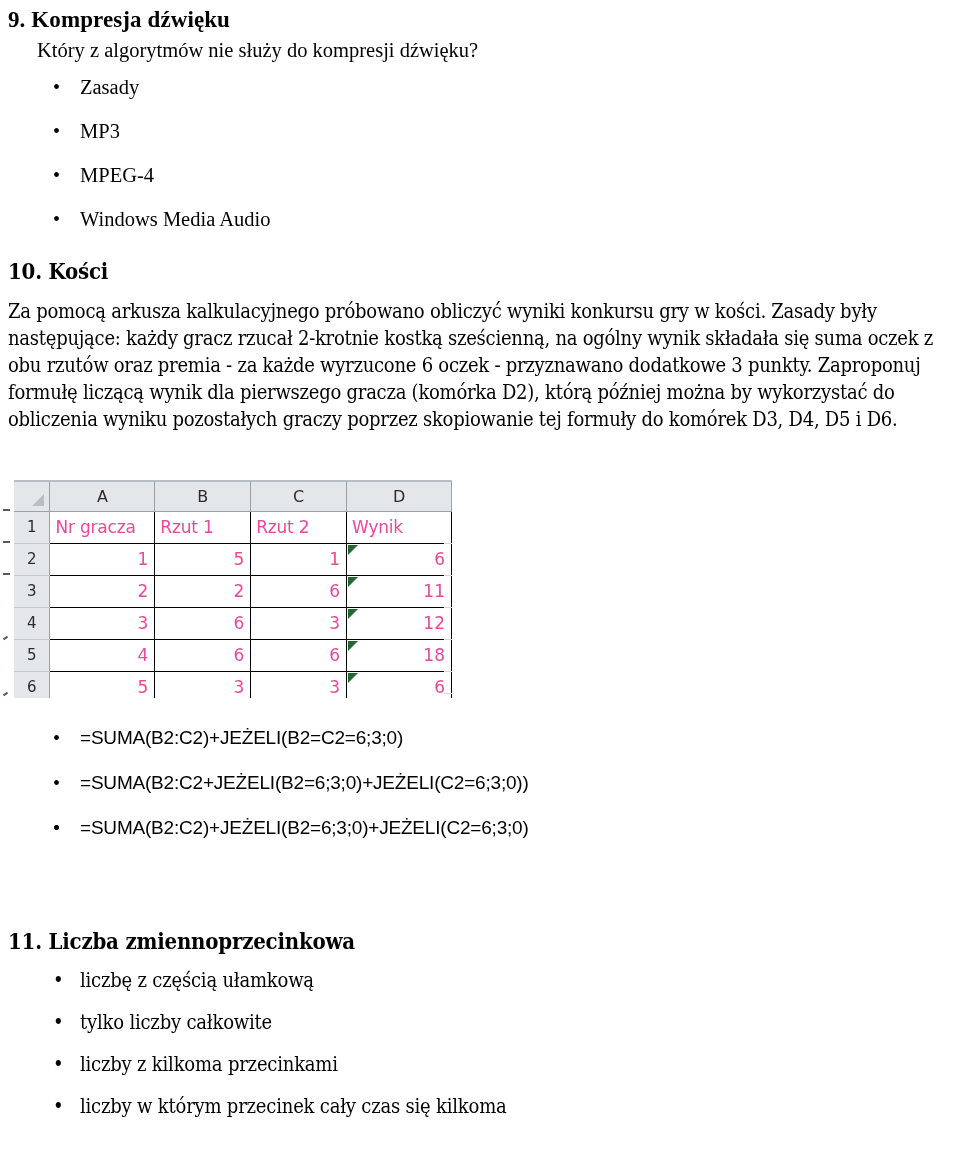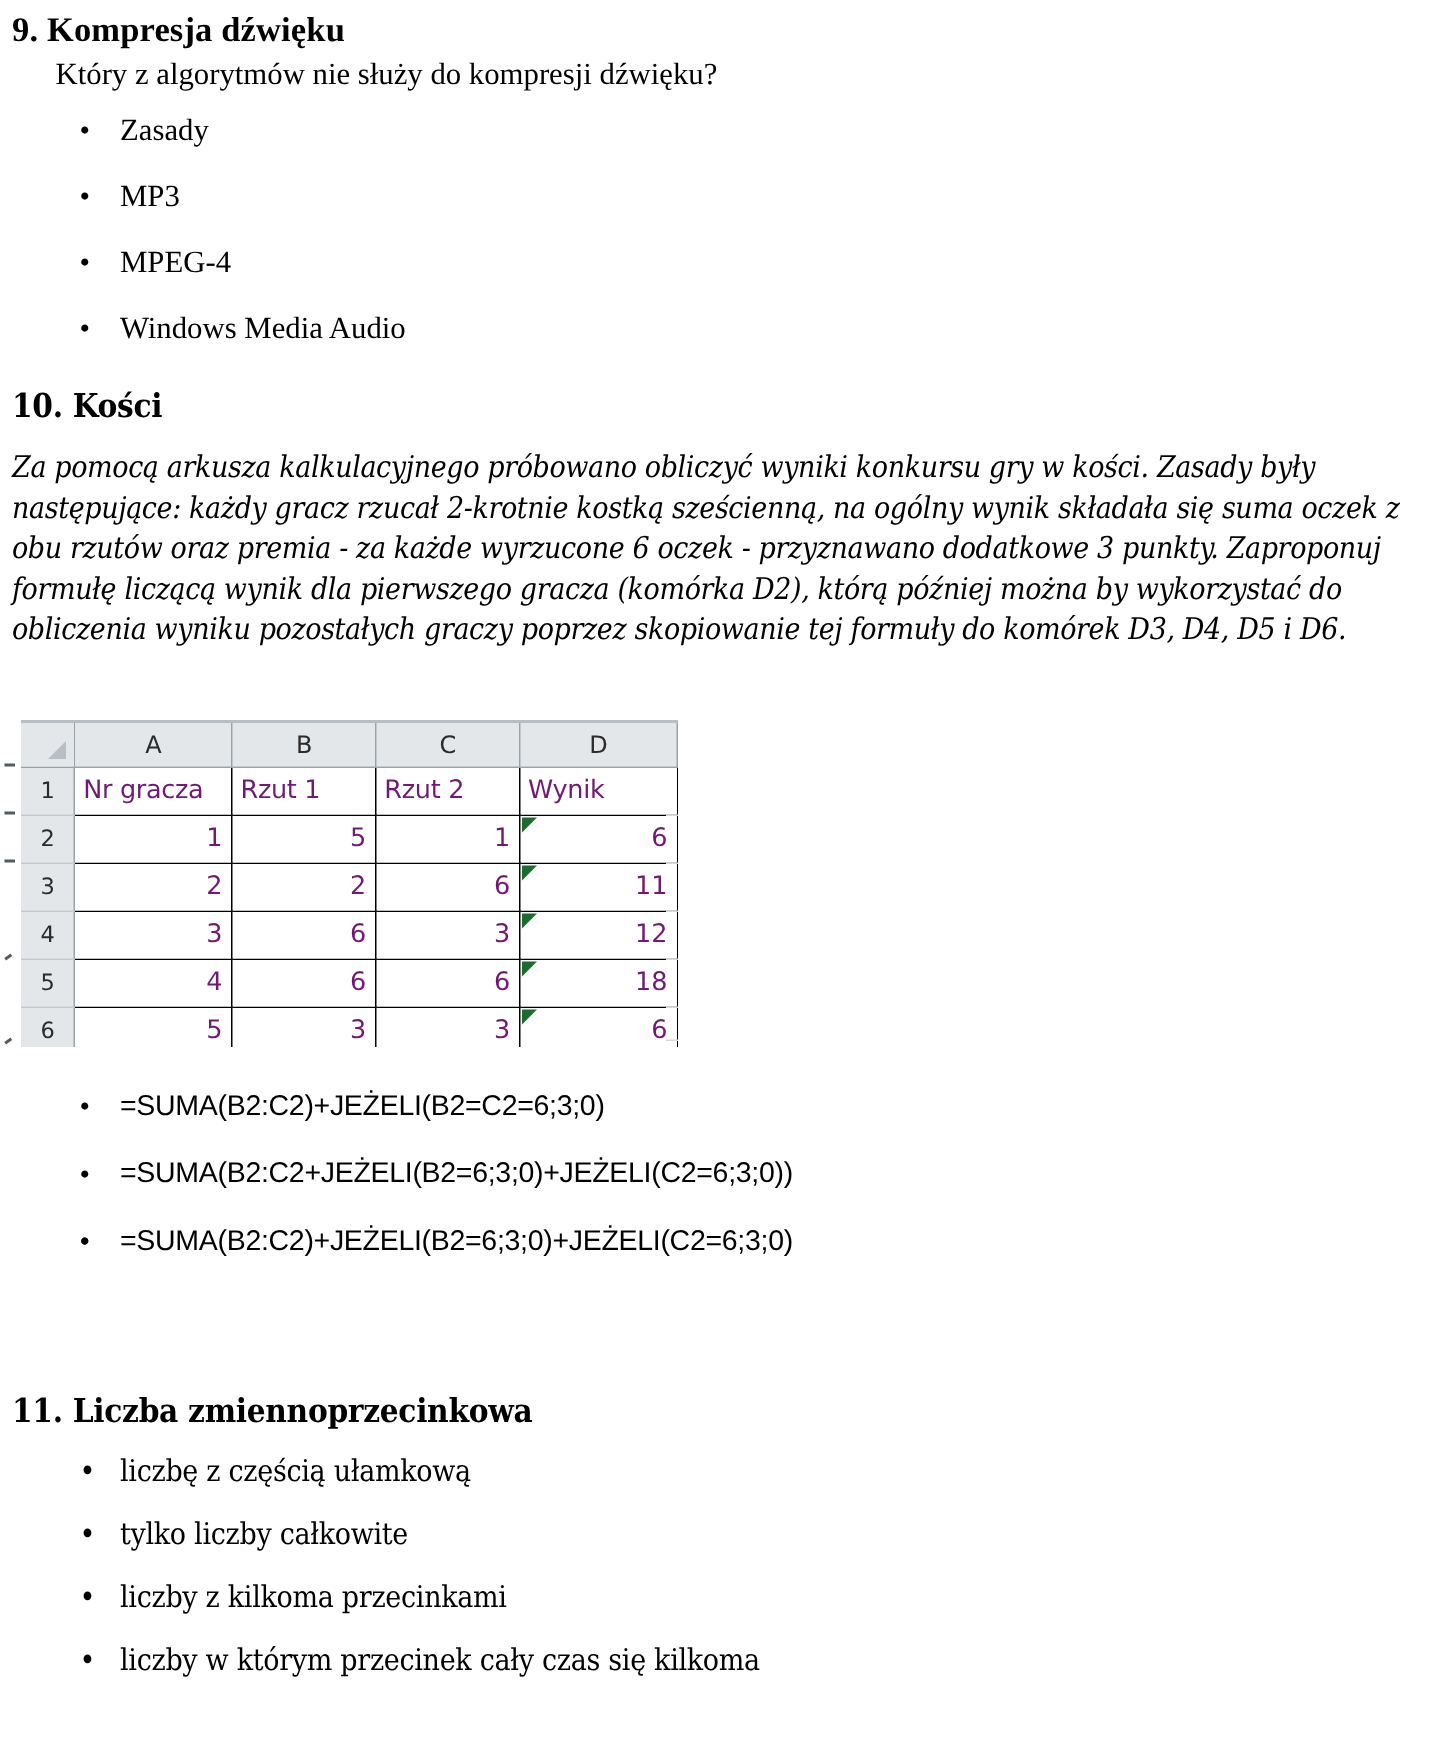--- a/index.html
+++ b/index.html
@@ -43,21 +43,20 @@
   .q-intro {
     font-family: "Liberation Serif", "DejaVu Serif", serif;
     font-size: 20.5px;
     line-height: 26px;
   }
   .q-intro-condensed {
     font-family: "DejaVu Serif Condensed", "Liberation Serif", "DejaVu Serif", serif;
     font-size: 20px;
     line-height: 27px;
     letter-spacing: -0.25px;
-    font-style: italic;
   }
 
   
   ul.opts {
     list-style: none;
     margin: 0;
     padding: 0;
   }
   ul.opts > li {
     position: relative;
@@ -177,21 +176,21 @@
     text-align: center;
     font-size: 15px;
     font-weight: normal;
     color: #2b2b2b;
   }
   .cell {
     height: 32px;
     background: #ffffff;
     border: 1px solid #000000;
     font-size: 17px;
-    color: #701a75;
+    color: #ec4899;
     position: relative;
     vertical-align: middle;
   }
   .cell.num { text-align: right; padding-right: 6px; }
   .cell.hdr { text-align: left; padding-left: 5px; letter-spacing: -0.2px; }
   .cell .flag {
     position: absolute;
     left: 1px; top: 1px;
     width: 0; height: 0;
     border-top: 10px solid #1f6b2e;

